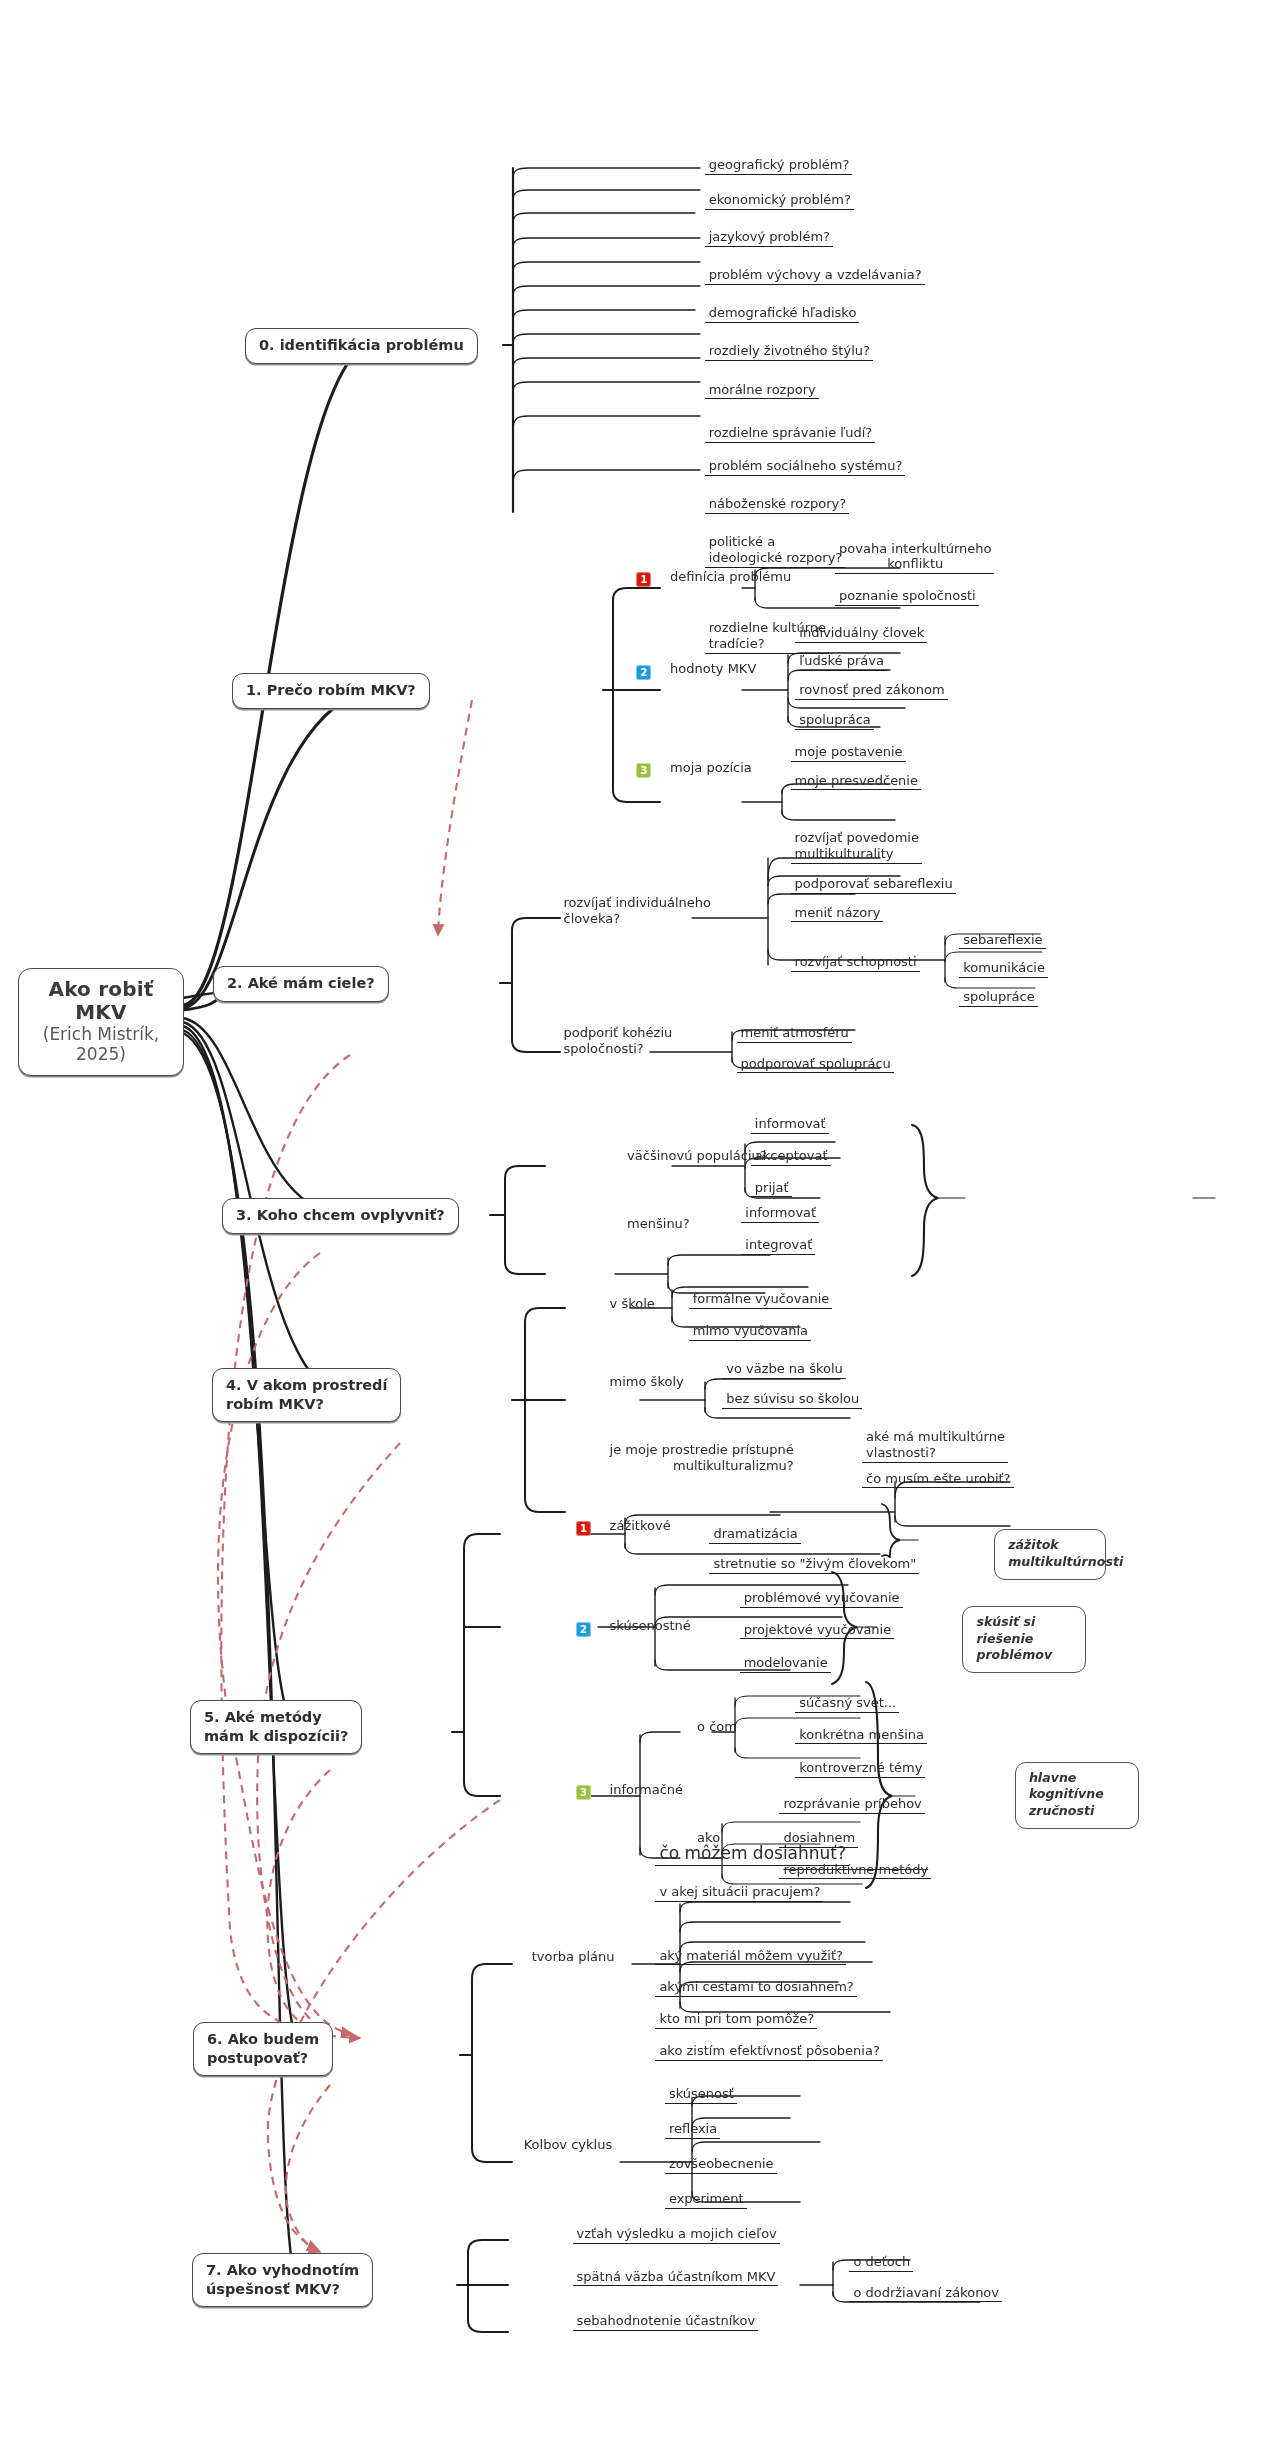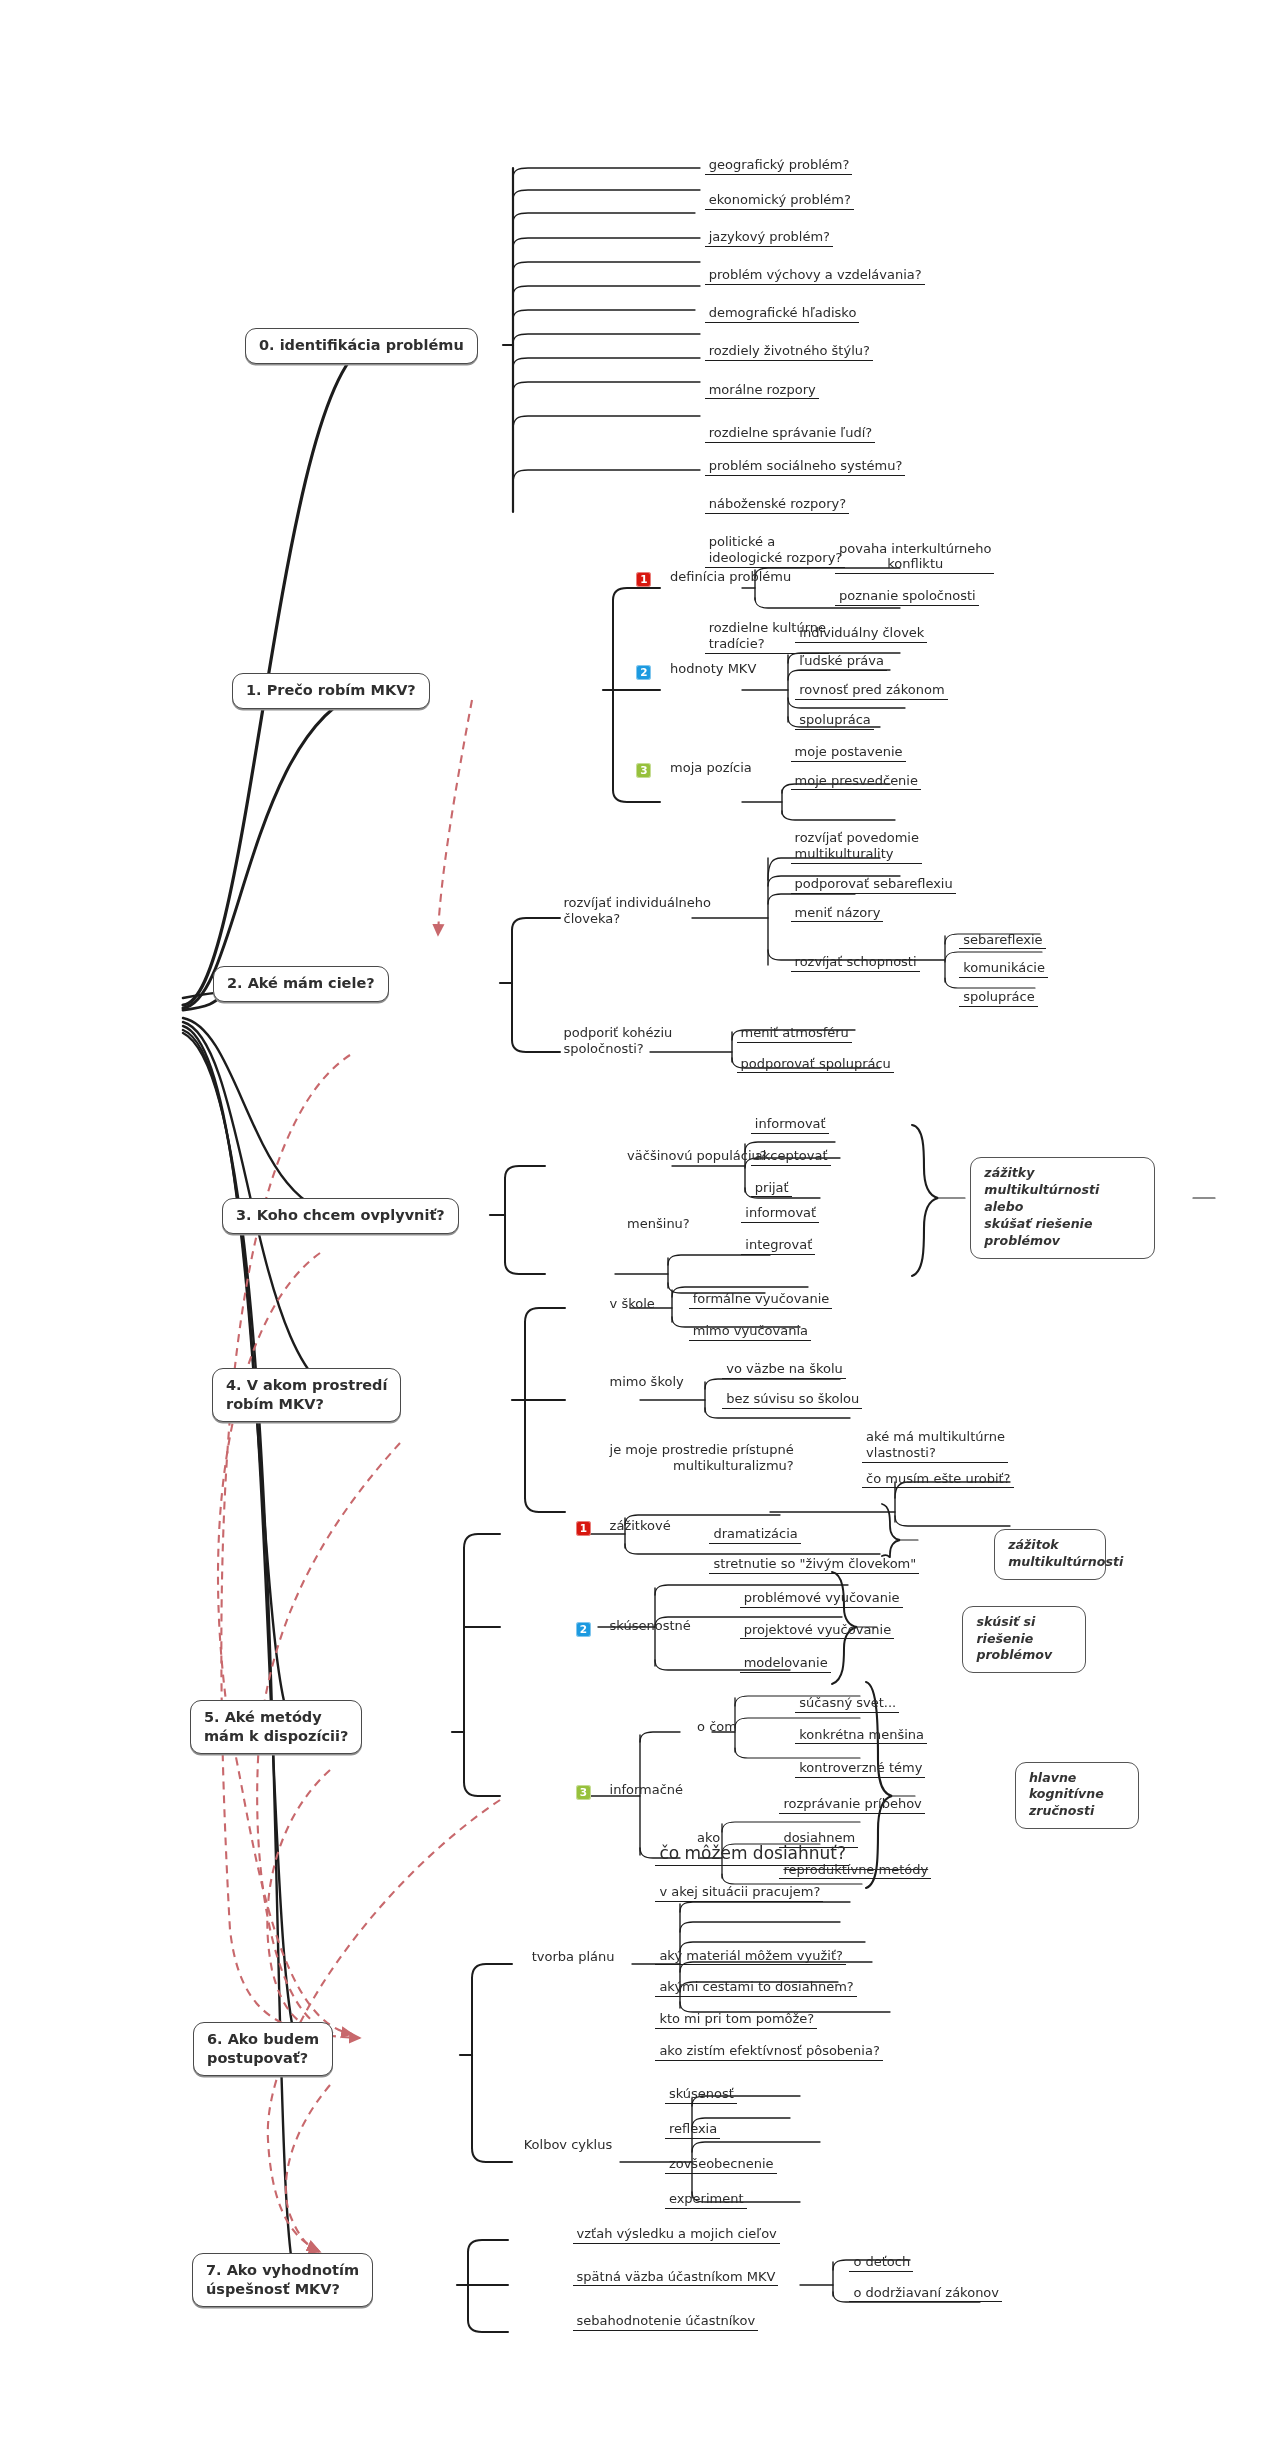--- a/index.html
+++ b/index.html
@@ -331,20 +331,24 @@
       <path d="M400,1443 C330,1520 265,1620 258,1760 C252,1890 278,2018 332,2032"></path>
 
       <path d="M330,1770 C275,1820 258,1900 272,1970 C282,2012 300,2026 318,2030"></path>
 
       <path d="M500,1800 C380,1880 262,2040 268,2140 C272,2215 296,2240 318,2250"></path>
 
       <path d="M330,2085 C292,2130 278,2180 290,2215 C300,2240 310,2248 320,2252"></path>
     </g>
   </svg>
 
+  <div class="rootbox" style="left:18px; top:968px; width:166px;">
+    <div class="t1">Ako robiť MKV</div>
+    <div class="t2">(Erich Mistrík, 2025)</div>
+  </div>
 
   <div class="mainbox" style="left:245px; top:328px;">
     <span>0. identifikácia problému</span>
   </div>
   <div class="leaf" style="left: 704.7px; top: 157.4px; font-size: 13px;">geografický problém?</div>
   <div class="leaf" style="left: 704.7px; top: 192.4px; font-size: 13px;">ekonomický problém?</div>
   <div class="leaf" style="left: 704.7px; top: 228.9px; font-size: 13px;">jazykový problém?</div>
   <div class="leaf" style="left: 704.7px; top: 267.1px; font-size: 13px;">problém výchovy a vzdelávania?</div>
   <div class="leaf" style="left: 704.7px; top: 305.2px; font-size: 13px;">demografické hľadisko</div>
   <div class="leaf" style="left: 704.7px; top: 343.4px; font-size: 13px;">rozdiely životného štýlu?</div>
@@ -399,23 +403,20 @@
   <div class="mainbox" style="left:222px; top:1198px;">
     <span>3. Koho chcem ovplyvniť?</span>
   </div>
   <div class="mid" style="left: 625.1px; top: 1147.8px; font-size: 13px;">väčšinovú populáciu?</div>
   <div class="mid" style="left: 625.1px; top: 1216.2px; font-size: 13px;">menšinu?</div>
   <div class="leaf" style="left: 750.8px; top: 1116px; font-size: 13px;">informovať</div>
   <div class="leaf" style="left: 750.8px; top: 1147.8px; font-size: 13px;">akceptovať</div>
   <div class="leaf" style="left: 750.8px; top: 1179.6px; font-size: 13px;">prijať</div>
   <div class="leaf" style="left: 741.3px; top: 1205px; font-size: 13px;">informovať</div>
   <div class="leaf" style="left: 741.3px; top: 1236.8px; font-size: 13px;">integrovať</div>
-  <div class="callout" style="left: 970.3px; top: 1157.3px; width: 185px;">zážitky multikultúrnosti
-alebo
-skúšať riešenie problémov</div>
 
   <div class="mainbox" style="left:212px; top:1368px;">
     <span style="white-space:pre-line;">4. V akom prostredí
 robím MKV?</span>
   </div>
   <div class="mid" style="left: 607.6px; top: 1295.7px; font-size: 13px;">v škole</div>
   <div class="mid" style="left: 607.6px; top: 1373.6px; font-size: 13px;">mimo školy</div>
   <div class="mid" style="left: 607.6px; top: 1441.9px; font-size: 13px; text-align: right;">je moje prostredie prístupné
 multikulturalizmu?</div>
   <div class="leaf" style="left: 688.8px; top: 1290.9px; font-size: 13px;">formálne vyučovanie</div>

